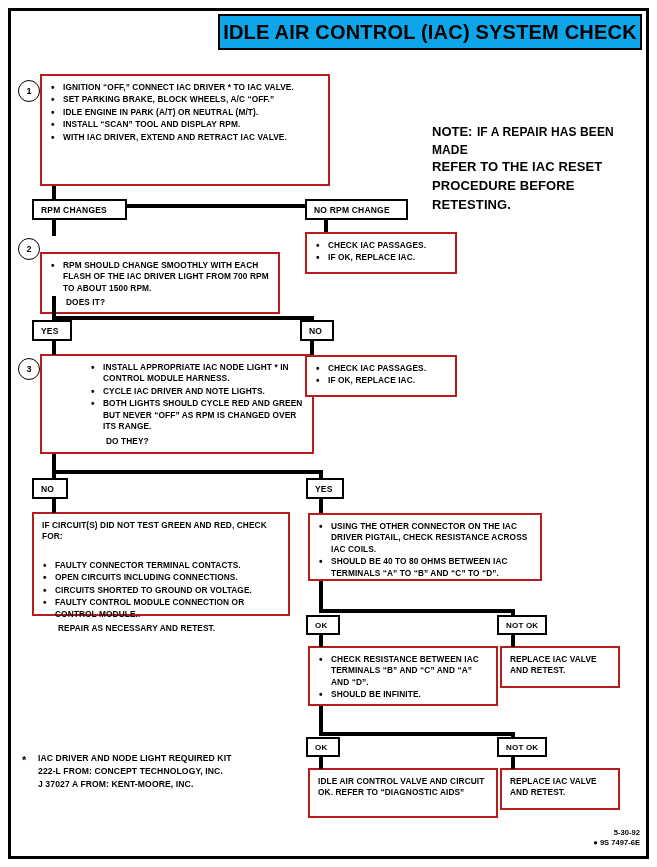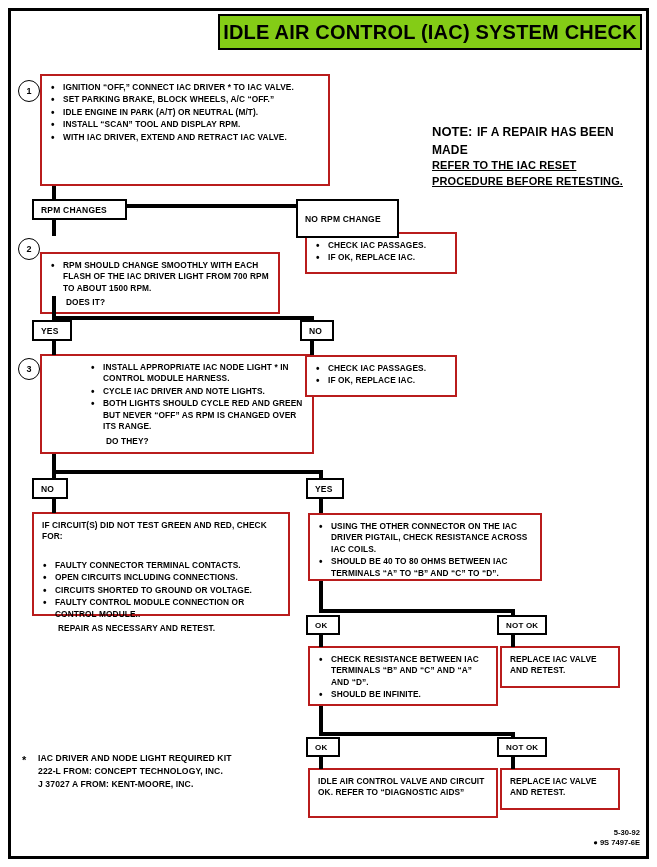--- a/index.html
+++ b/index.html
@@ -24,21 +24,21 @@
     box-sizing:border-box;
     border:3px solid #000;
   }
   
   #title-bar{
     position:absolute;
     left:218px;top:14px;
     width:424px;height:36px;
     box-sizing:border-box;
     border:2px solid #000;
-    background:#84cc16;
+    background:#0ea5e9;
     display:flex;align-items:center;justify-content:center;
   }
   #title-bar .t{
     font-size:20px;font-weight:bold;letter-spacing:0.2px;
     white-space:nowrap;
   }
 
   
   .box{
     position:absolute;
@@ -96,21 +96,21 @@
   
   .ln{position:absolute;background:#000;z-index:1;}
 
   
   #note{
     position:absolute;
     left:432px;top:122px;width:200px;
   }
   #note .nh{font-size:13px;font-weight:bold;display:inline;}
   #note .nb{font-size:12px;font-weight:bold;display:inline;letter-spacing:0.1px;}
-  #note .nb2{font-size:11px;font-weight:bold;line-height:1.45;letter-spacing:0.1px;text-decoration:underline;}
+  #note .nb2{font-size:13px;font-weight:bold;line-height:1.45;letter-spacing:0.1px;}
 
   
   #footnote{
     position:absolute;
     left:22px;top:752px;width:290px;
     font-size:8.6px;font-weight:bold;line-height:1.5;letter-spacing:0.1px;
   }
   #footnote .star{position:absolute;left:0;top:0;font-size:11px;}
   #footnote .fbody{padding-left:16px;}
 
@@ -156,21 +156,21 @@
     <div class="nb2">REFER TO THE IAC RESET PROCEDURE BEFORE RETESTING.</div>
   </div>
 
   <div class="ln" style="left:52px;top:186px;width:4px;height:22px;"></div>
   <div class="ln" style="left:52px;top:204px;width:276px;height:4px;"></div>
   <div class="ln" style="left:324px;top:204px;width:4px;height:18px;"></div>
 
   <div class="lbl" style="left:32px;top:199px;width:95px;height:21px;">
     <span>RPM CHANGES</span>
   </div>
-  <div class="lbl" style="left:296px;top:199px;width:103px;height:39px;">
+  <div class="lbl" style="left:305px;top:199px;width:103px;height:21px;">
     <span>NO RPM CHANGE</span>
   </div>
 
   <div class="ln" style="left:52px;top:220px;width:4px;height:16px;"></div>
   <div class="ln" style="left:324px;top:220px;width:4px;height:12px;"></div>
 
   <div class="stepnum" style="left:18px;top:238px;">
     <span>2</span>
   </div>
   <div class="box" style="left:40px;top:252px;width:240px;height:62px;">

